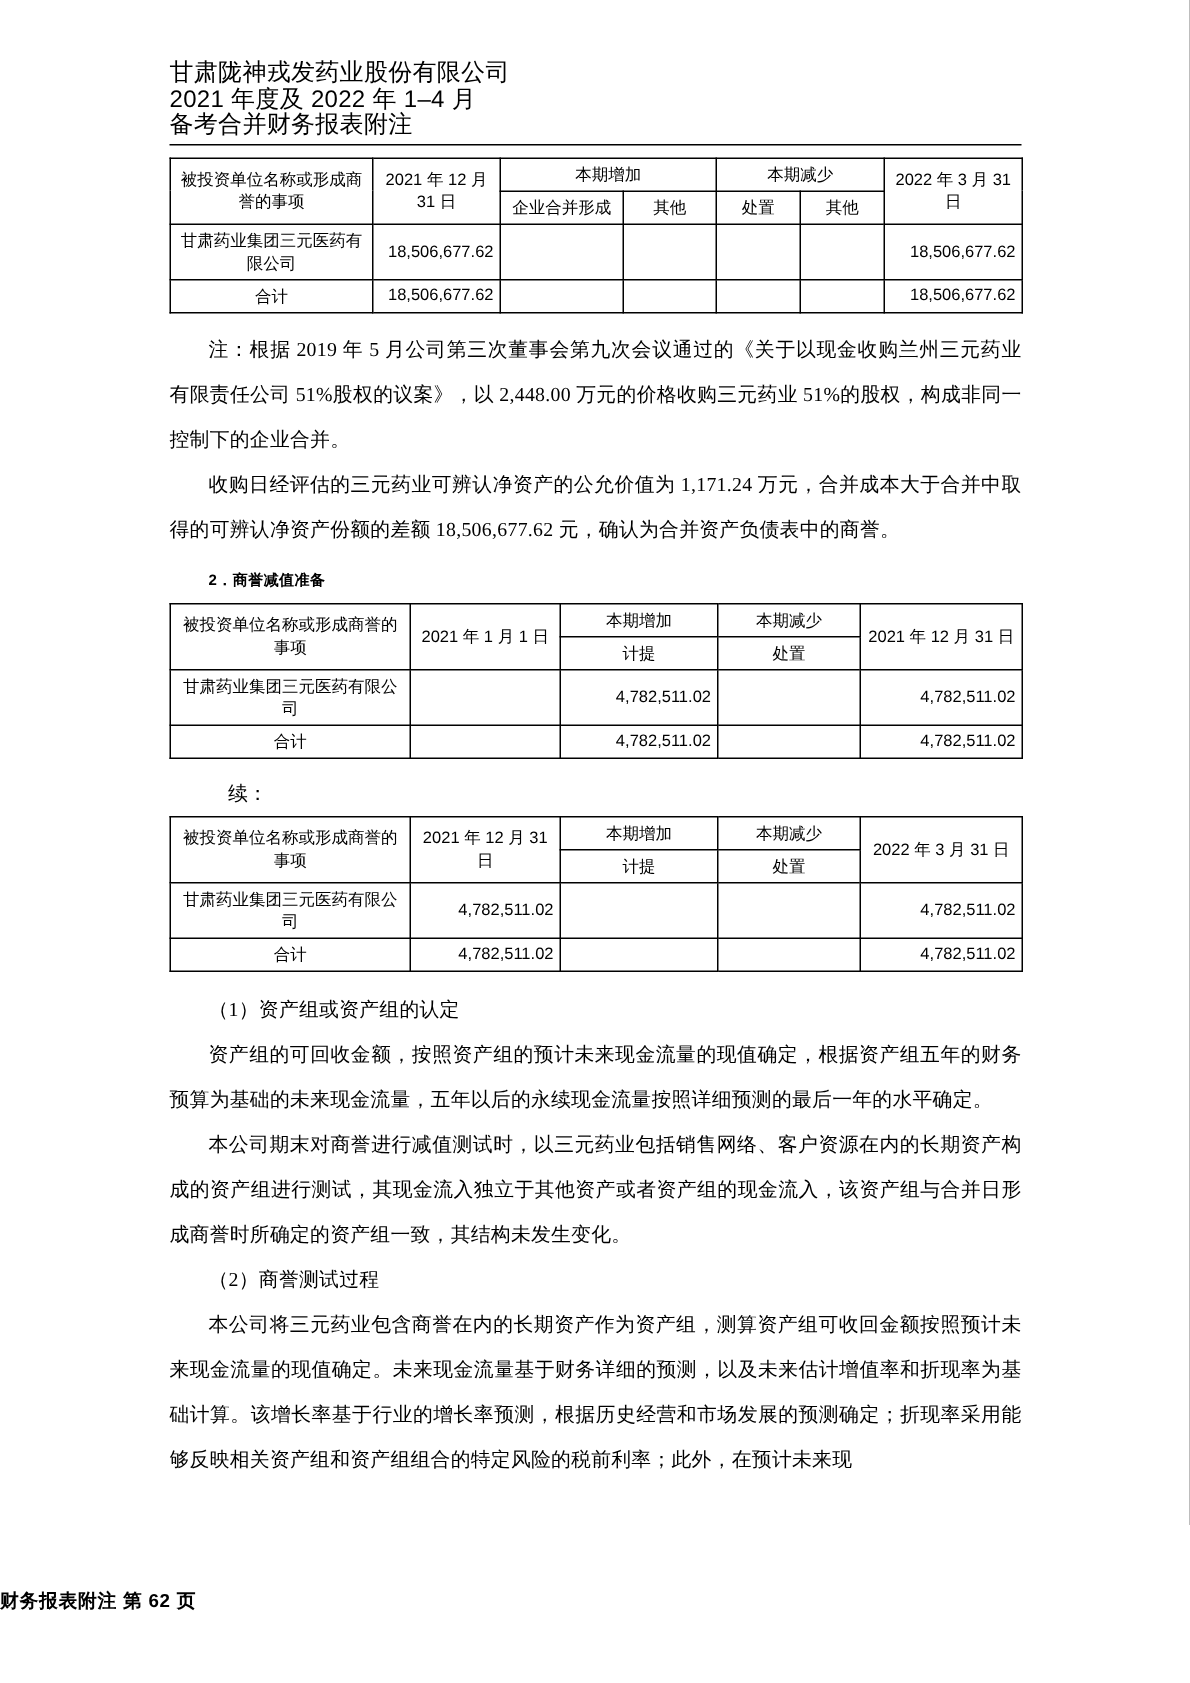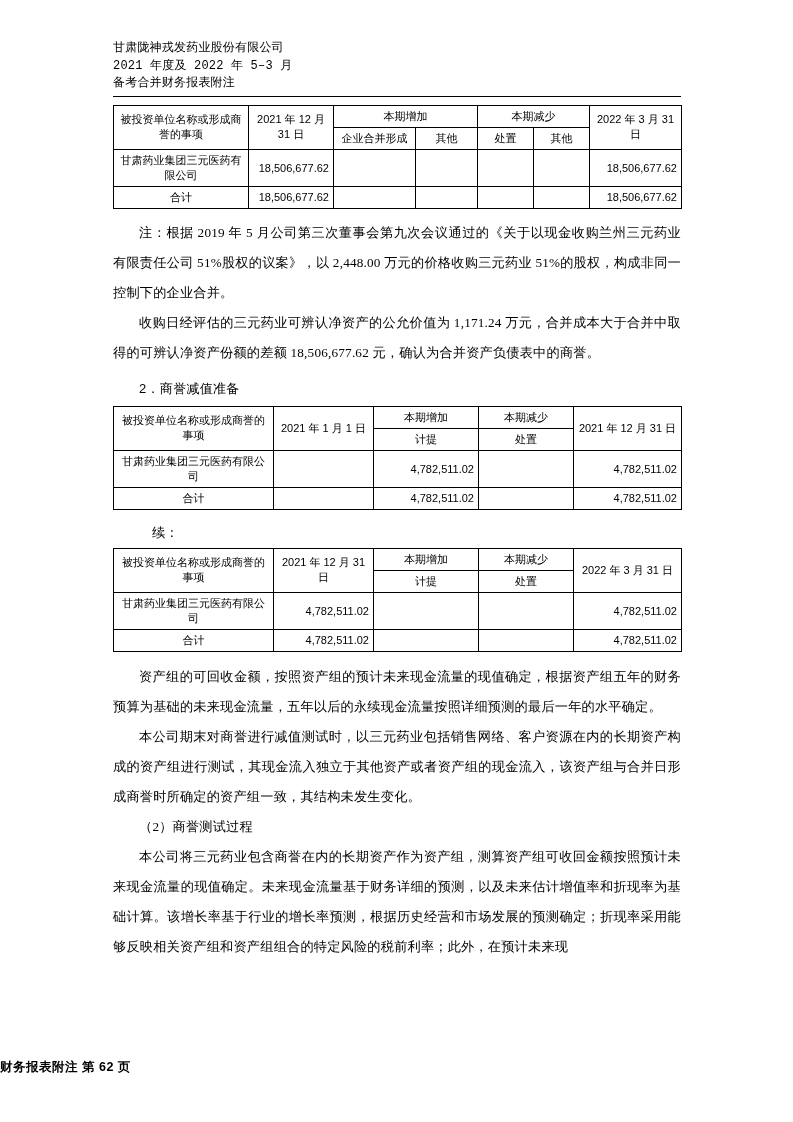--- a/index.html
+++ b/index.html
@@ -18,22 +18,22 @@
     color: #000000;
     overflow: hidden;
   }
   .content {
     position: absolute;
     left: 113px;
     top: 40px;
     width: 568px;
   }
   .hdr {
-    font-family: Liberation Mono, monospace;
-    font-size: 12px;
+    font-family: Liberation Sans, sans-serif;
+    font-size: 16px;
     line-height: 17.5px;
     letter-spacing: 0.2px;
   }
   .hdr-rule {
     border-bottom: 1px solid #000;
     margin-top: 3px;
     margin-bottom: 8px;
   }
 
   table.t {
@@ -57,22 +57,22 @@
   p.body {
     font-size: 13.2px;
     line-height: 30px;
     margin: 0;
     text-align: justify;
     letter-spacing: 0.2px;
   }
   p.ind { text-indent: 26px; }
   .sec {
     font-family: "Liberation Sans", "DejaVu Sans", sans-serif;
-    font-weight: normal;
-    font-size: 13px;
+    font-weight: bold;
+    font-size: 10px;
     margin: 12px 0 8px 26px;
     letter-spacing: 0.3px;
   }
   .note-gap { height: 9px; }
   .cont-label {
     font-size: 13.2px;
     margin: 14px 0 6px 39px;
   }
   .footer {
     position: absolute;
@@ -87,21 +87,21 @@
   }
 </style>
 </head>
 <body>
 
 <div class="page">
   <div class="content">
 
     <div class="hdr">
       <div>甘肃陇神戎发药业股份有限公司</div>
-      <div>2021 年度及 2022 年 5–3 月</div>
+      <div>2021 年度及 2022 年 1–4 月</div>
       <div>备考合并财务报表附注</div>
     </div>
     <div class="hdr-rule"></div>
 
     <table class="t">
       <colgroup>
         <col style="width:135px">
         <col style="width:85px">
         <col style="width:82px">
         <col style="width:62px">
@@ -222,20 +222,21 @@
           <td class="r">4,782,511.02</td>
           <td class="r"></td>
           <td class="r"></td>
           <td class="r">4,782,511.02</td>
         </tr>
       </tbody>
     </table>
 
     <div style="height:10px"></div>
 
+    <p class="body ind">（1）资产组或资产组的认定</p>
     <p class="body ind">资产组的可回收金额，按照资产组的预计未来现金流量的现值确定，根据资产组五年的财务预算为基础的未来现金流量，五年以后的永续现金流量按照详细预测的最后一年的水平确定。</p>
     <p class="body ind">本公司期末对商誉进行减值测试时，以三元药业包括销售网络、客户资源在内的长期资产构成的资产组进行测试，其现金流入独立于其他资产或者资产组的现金流入，该资产组与合并日形成商誉时所确定的资产组一致，其结构未发生变化。</p>
 
     <p class="body ind">（2）商誉测试过程</p>
     <p class="body ind">本公司将三元药业包含商誉在内的长期资产作为资产组，测算资产组可收回金额按照预计未来现金流量的现值确定。未来现金流量基于财务详细的预测，以及未来估计增值率和折现率为基础计算。该增长率基于行业的增长率预测，根据历史经营和市场发展的预测确定；折现率采用能够反映相关资产组和资产组组合的特定风险的税前利率；此外，在预计未来现</p>
 
   </div>
 
   <div class="footer">财务报表附注  第 62 页</div>
 </div>

